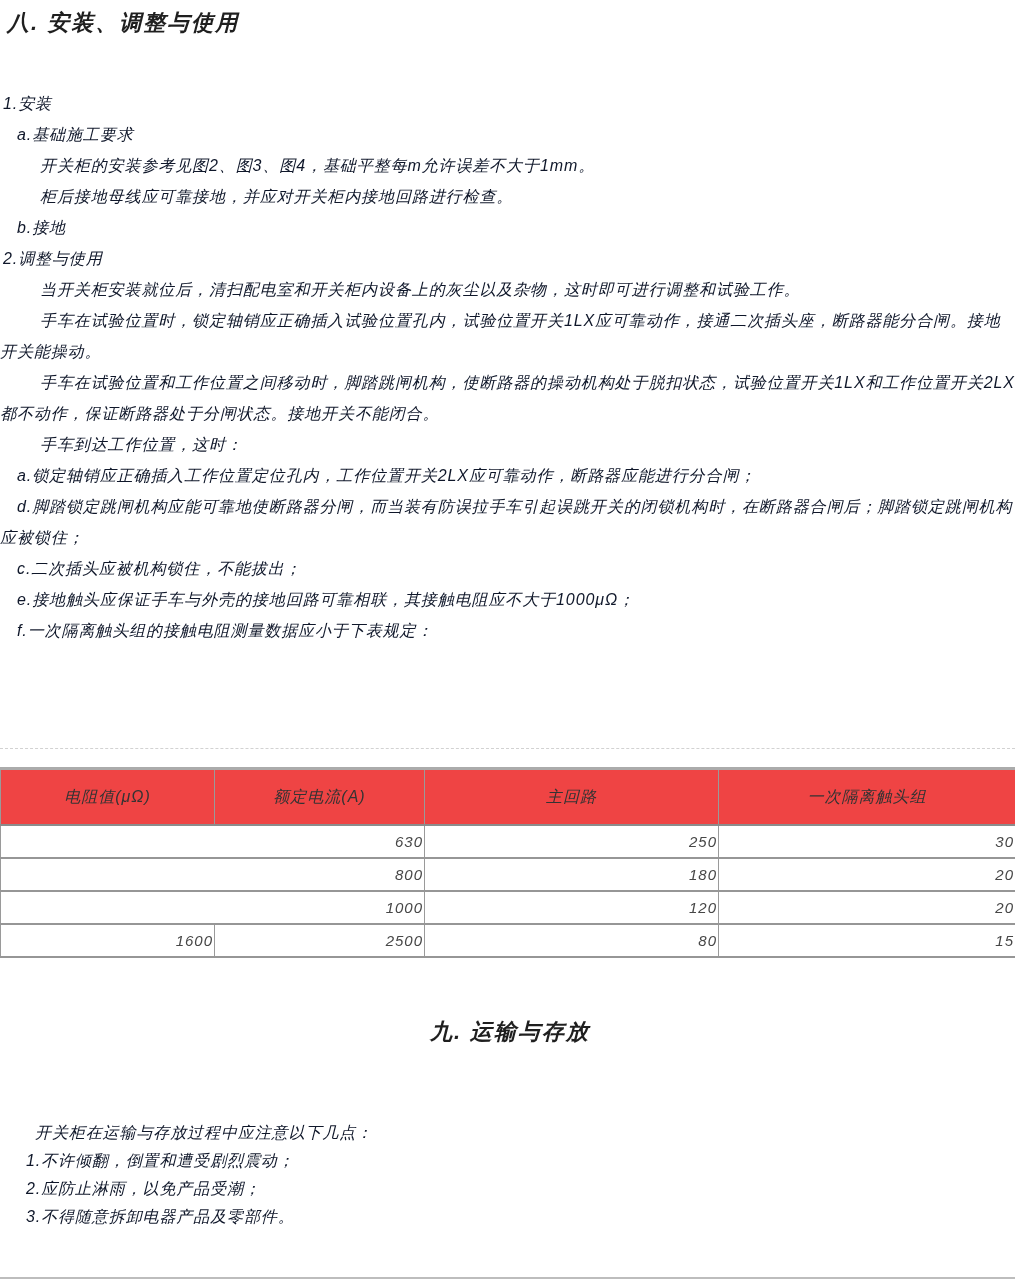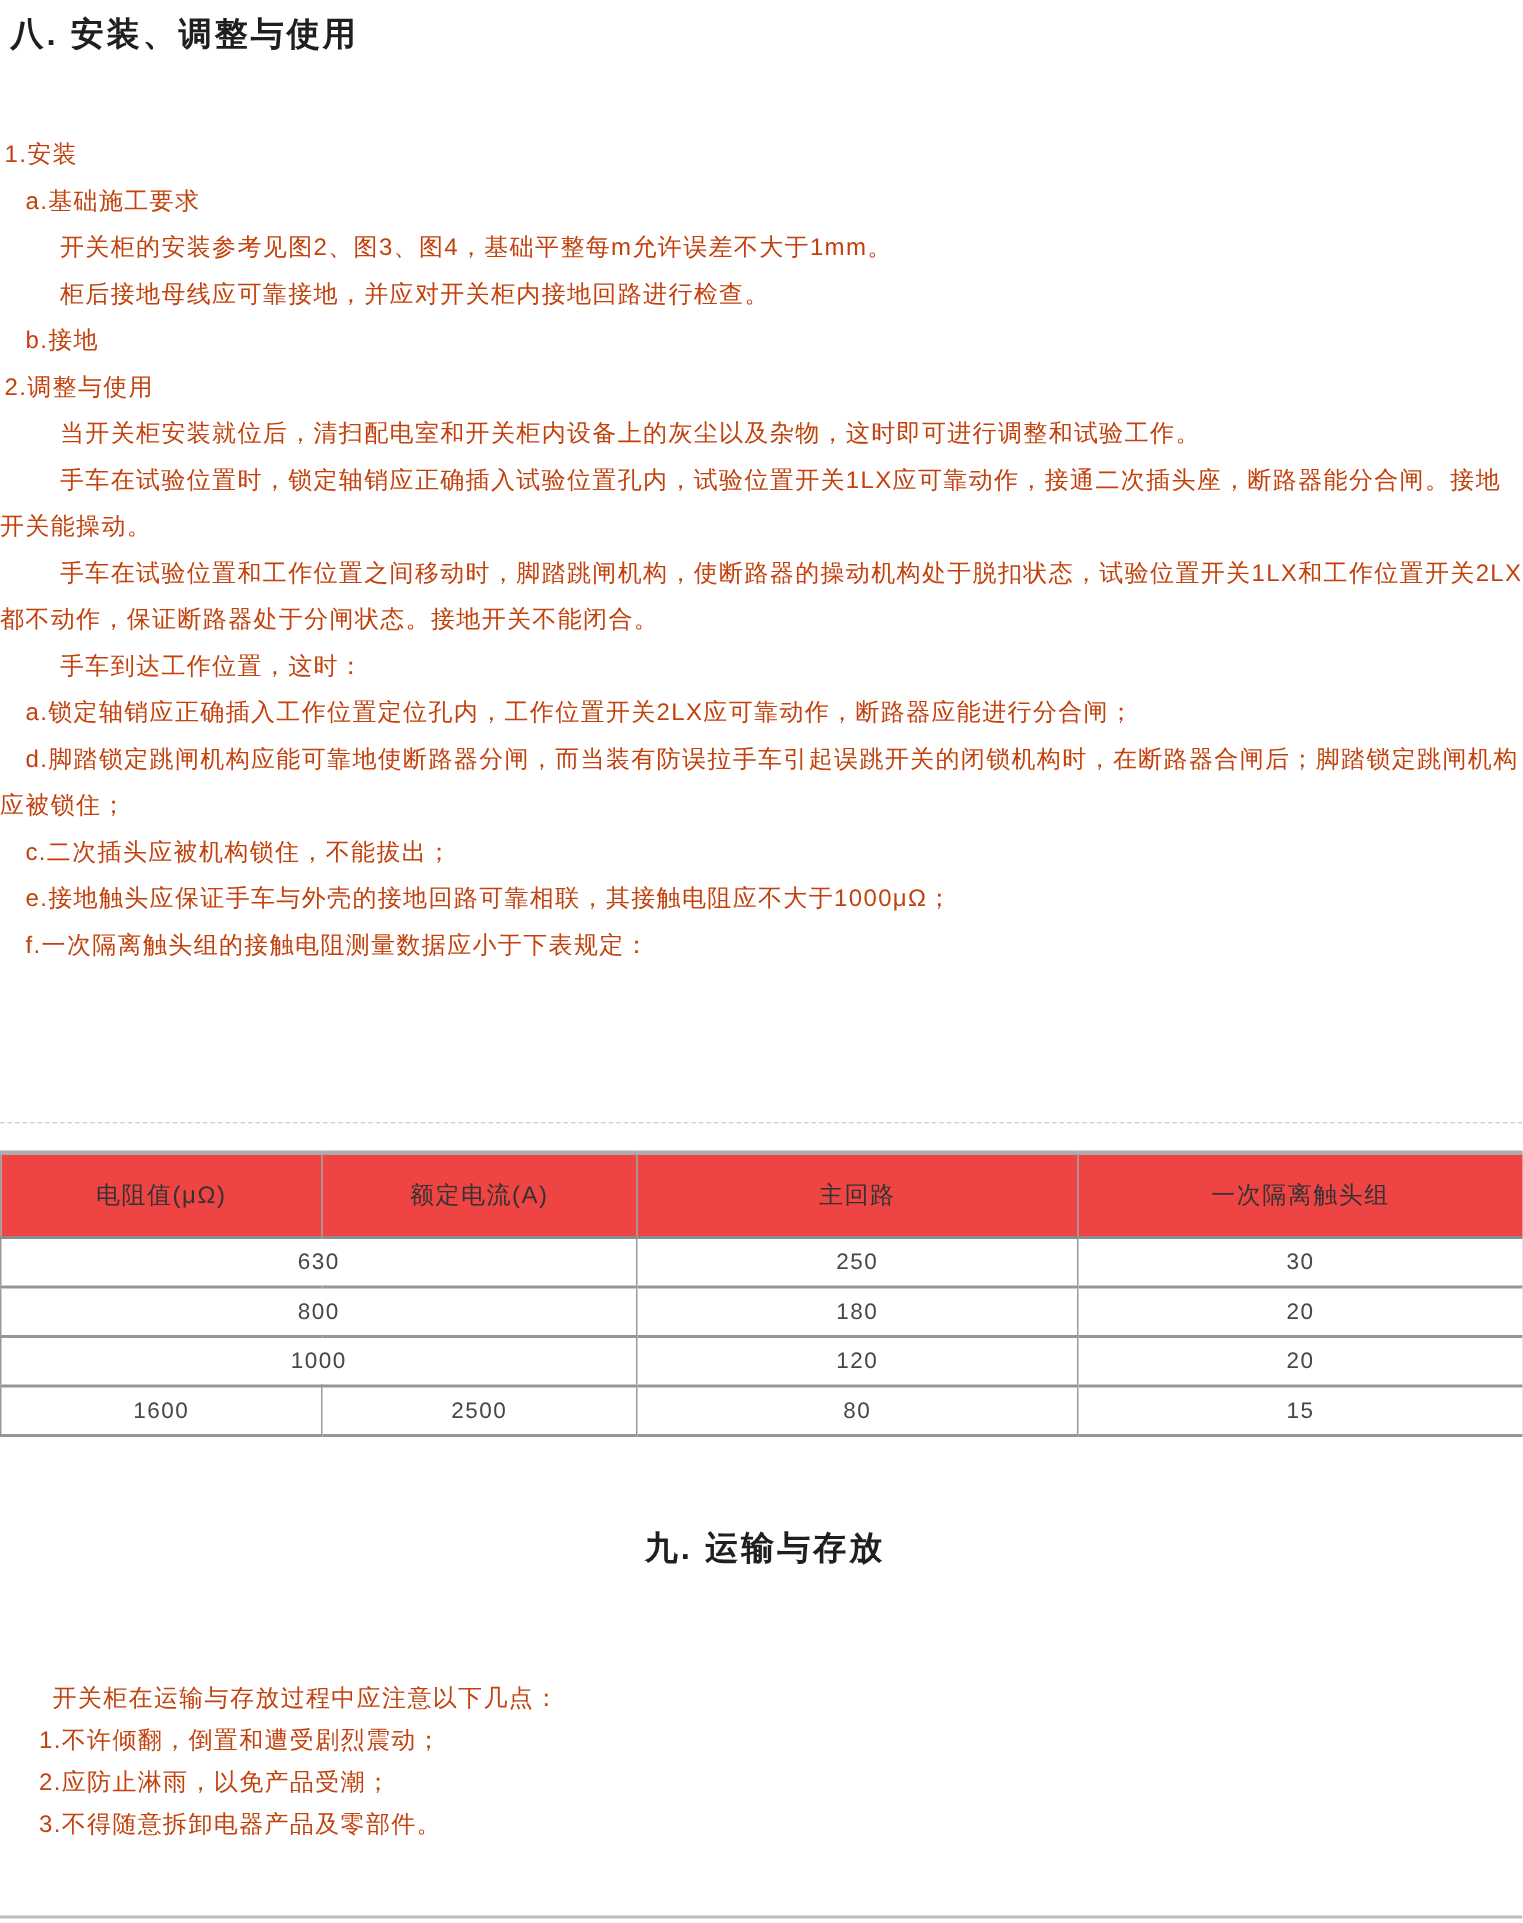--- a/index.html
+++ b/index.html
@@ -12,20 +12,21 @@
     height: 1282px;
     position: relative;
     overflow: hidden;
     font-family: "Liberation Sans", "DejaVu Sans", sans-serif;
     color: #333333;
   }
   .page {
     width: 1015px;
     height: 1036px;
     position: relative;
+    font-style: italic;
   }
   .sec-title {
     margin: 0;
     font-size: 22px;
     font-weight: bold;
     color: #1f1f1f;
     letter-spacing: 2px;
     line-height: 26px;
   }
   .s8-title {
@@ -33,21 +34,21 @@
     margin-left: 7px;
   }
   .s8-lines {
     margin-top: 52px;
   }
   .line {
     margin: 0;
     font-size: 16px;
     line-height: 31px;
     letter-spacing: 0.9px;
-    color: #c2410c;
+    color: #0f172a;
     white-space: normal;
   }
   
   .l0 { text-indent: 3px; }
   .l1 { text-indent: 17px; }
   .l2 { text-indent: 40px; }
 
   .pre-table-dash {
     margin-top: 102px;
     border-top: 1px dashed #d2d2d2;
@@ -72,21 +73,21 @@
     border-left: 1px solid #9a9a9a;
     border-right: 1px solid #9a9a9a;
     border-top: 3px solid #ababab;
     border-bottom: 2px solid #8c8c8c;
   }
   table.res-table td {
     height: 29px;
     font-size: 15px;
     color: #474747;
     letter-spacing: 1px;
-    text-align: center;
+    text-align: right;
     vertical-align: middle;
     border-left: 1px solid #9a9a9a;
     border-right: 1px solid #9a9a9a;
     border-bottom: 2px solid #969696;
     background: #ffffff;
   }
 
   .s9-title {
     margin-top: 61px;
     margin-left: 5px;

